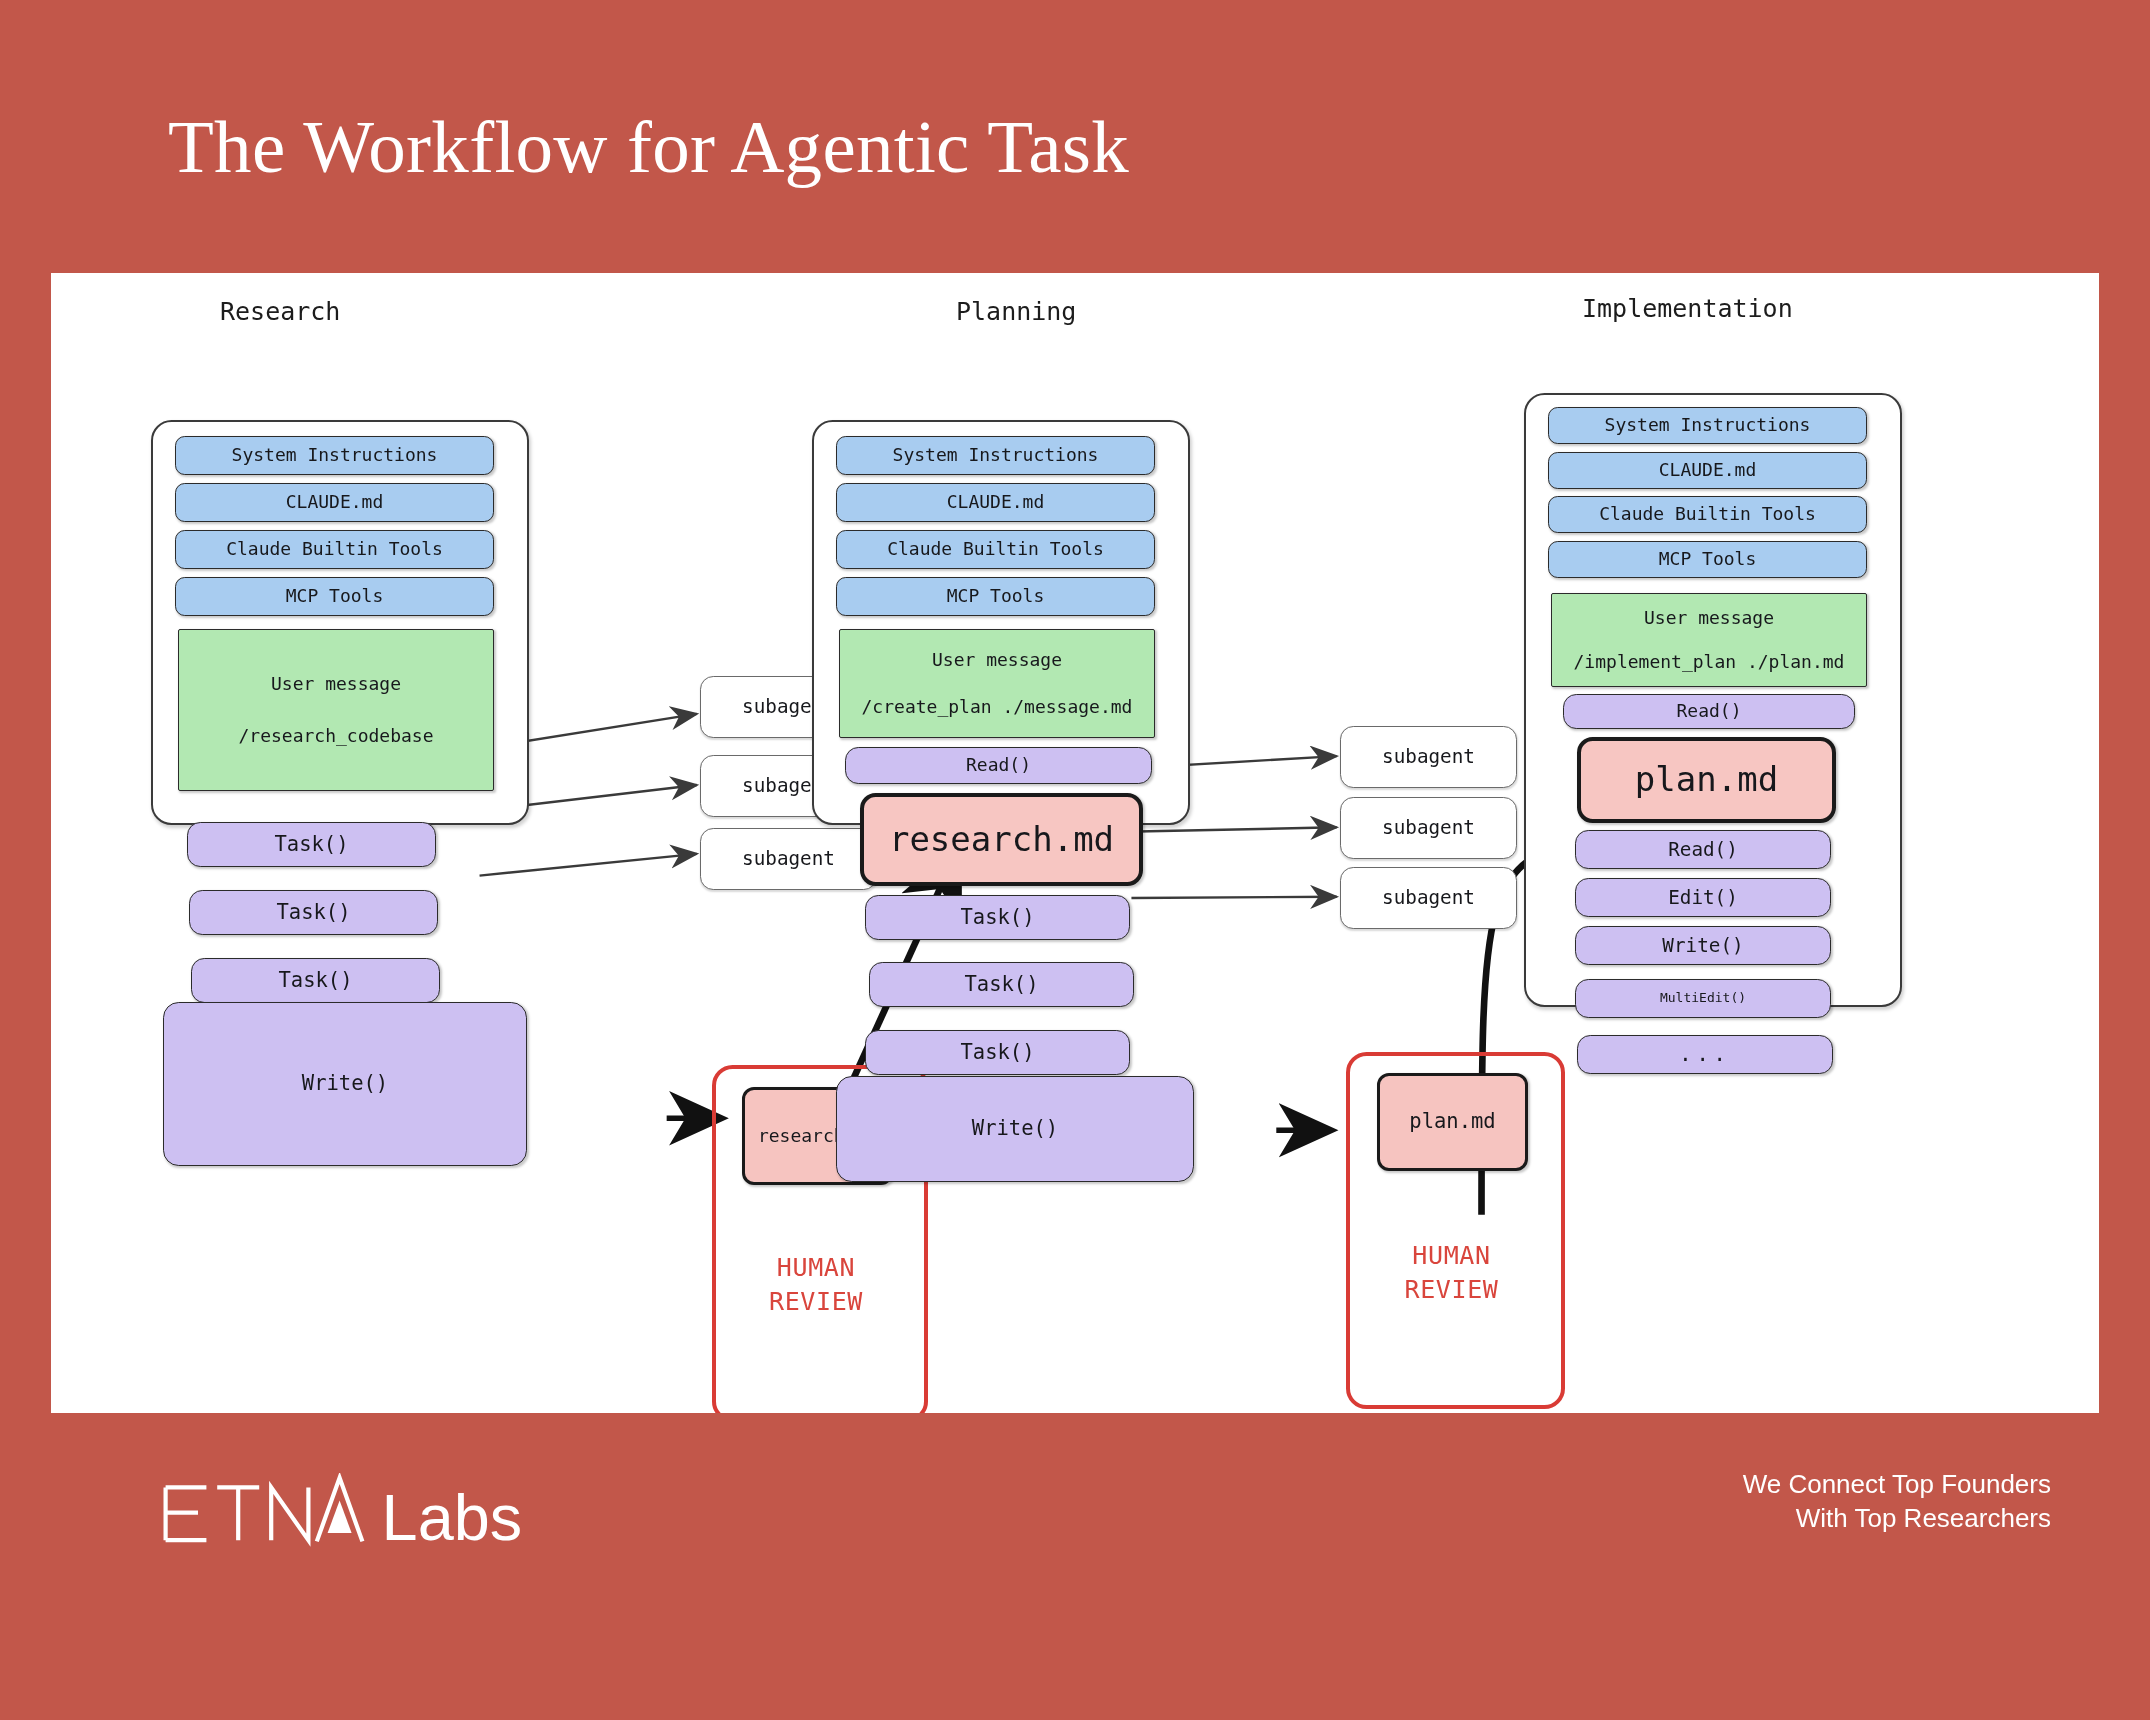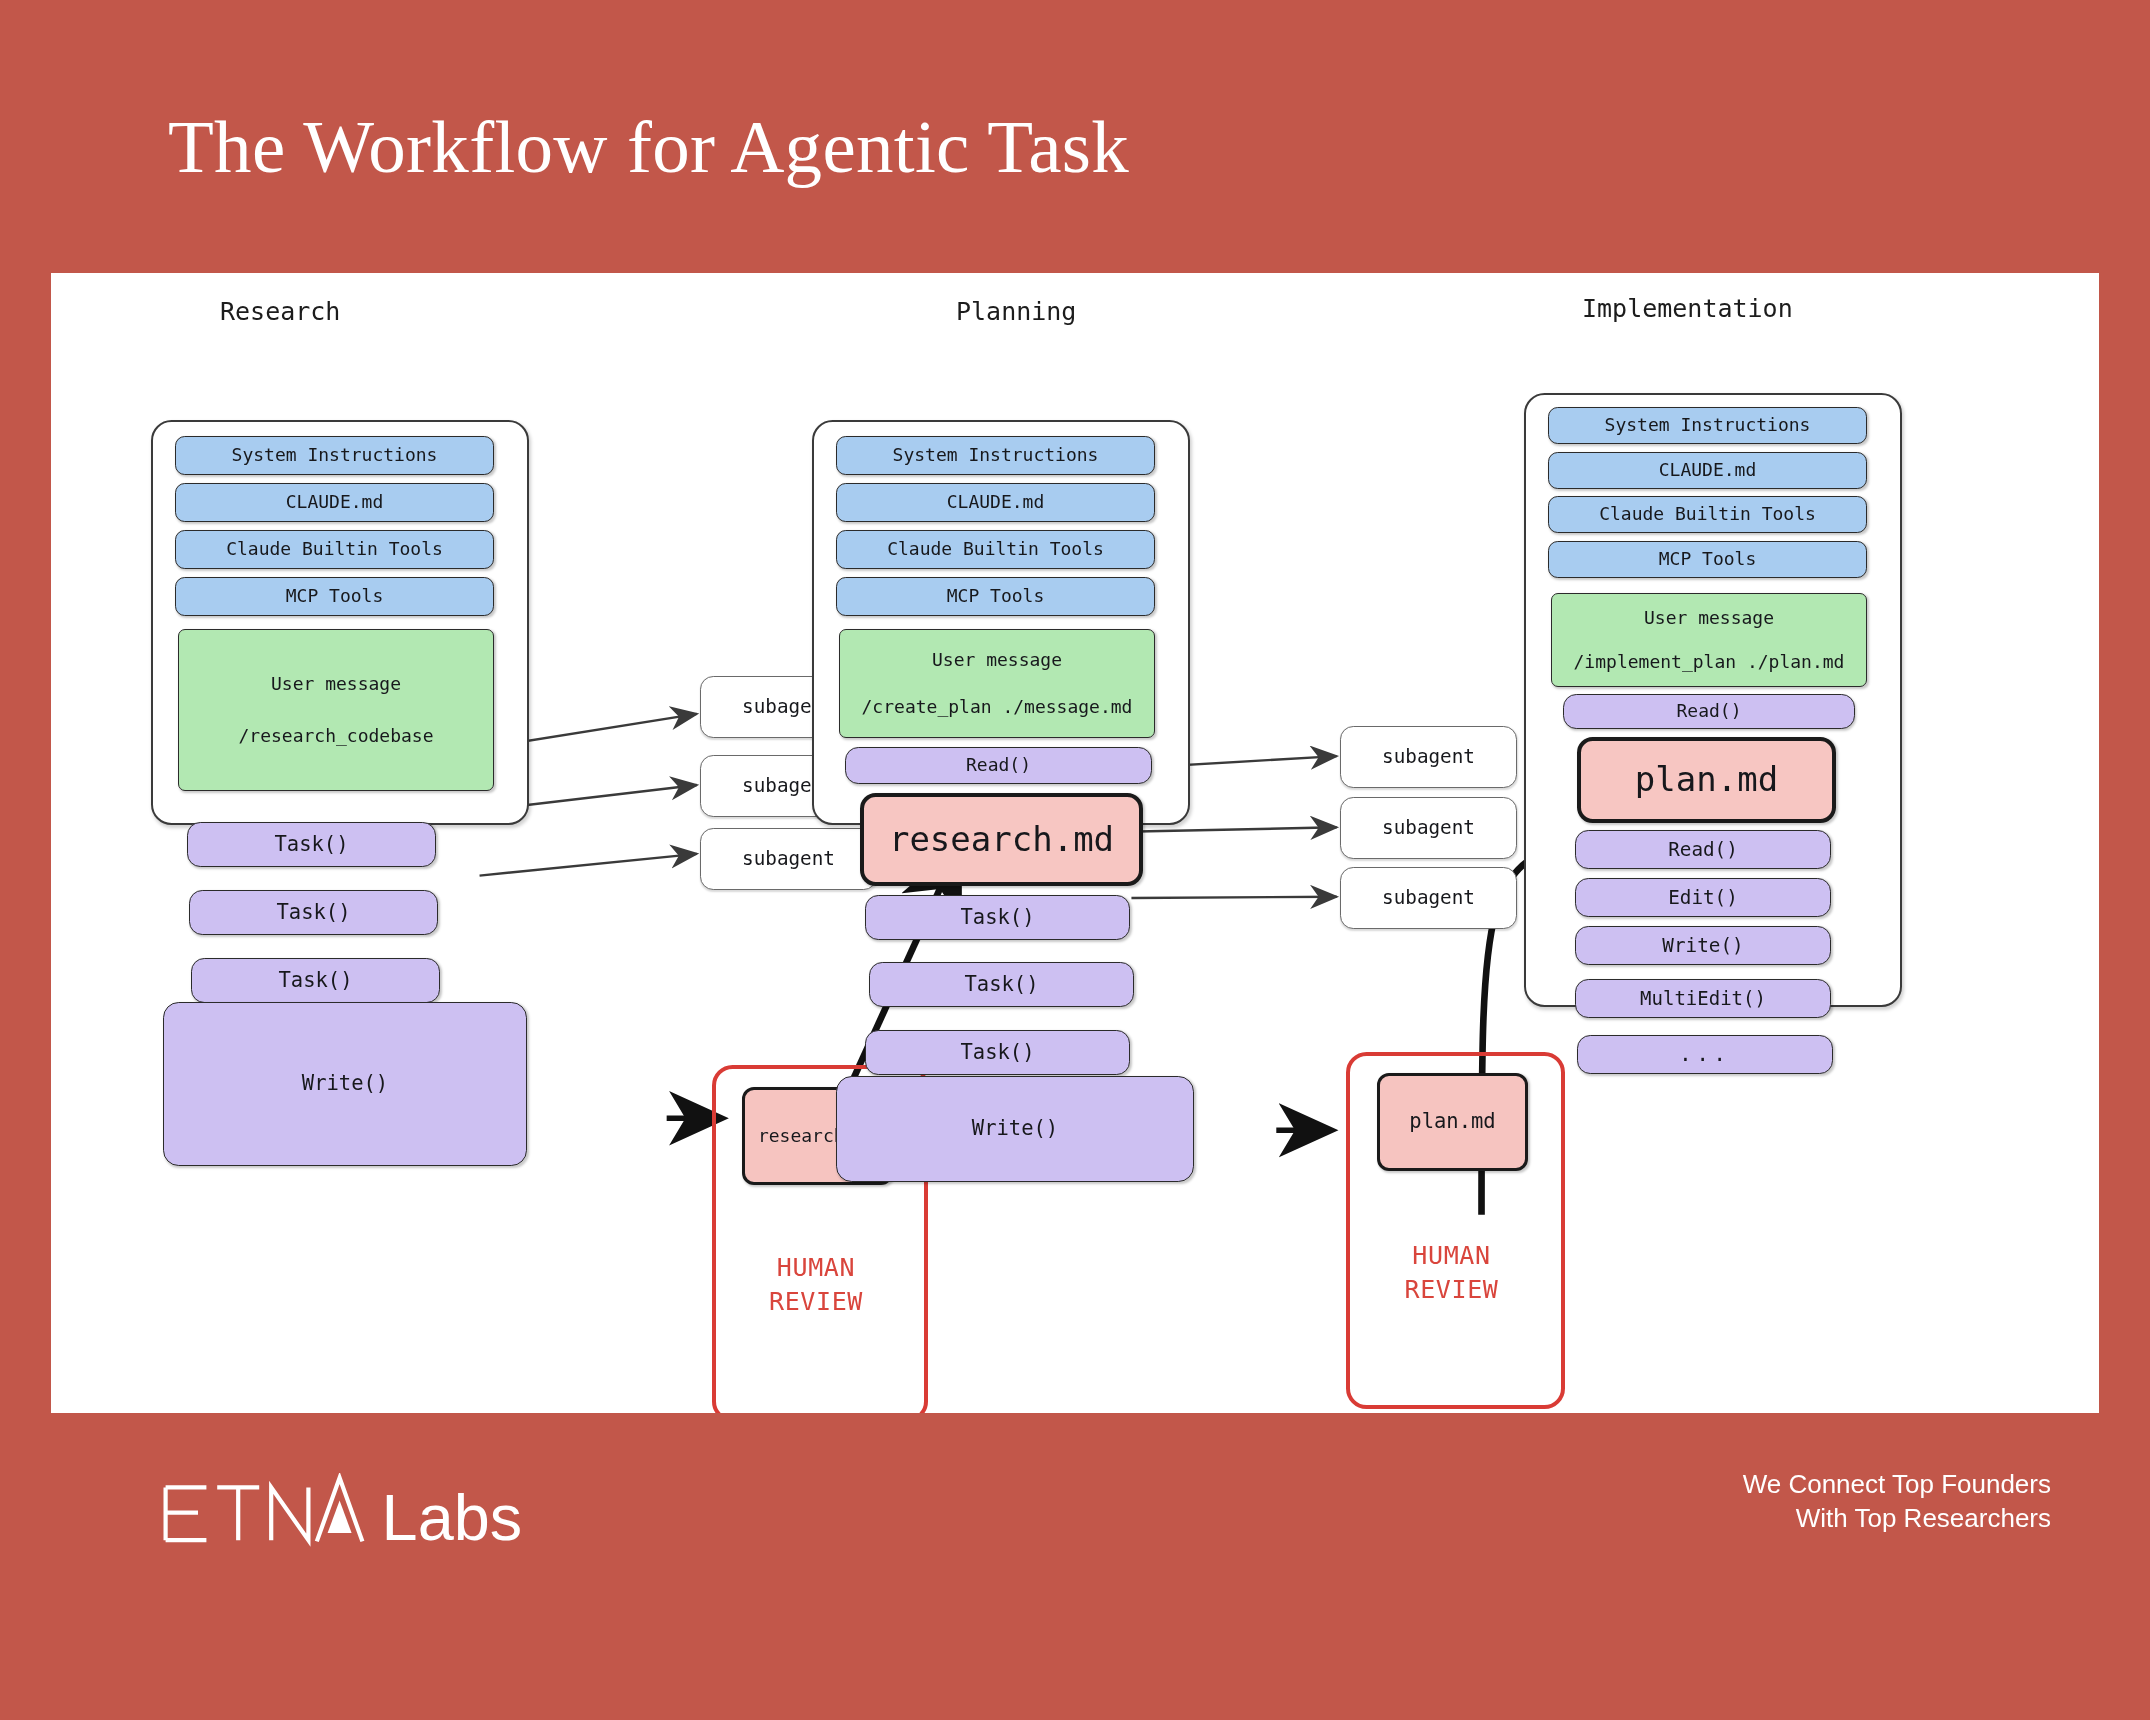--- a/index.html
+++ b/index.html
@@ -47,21 +47,21 @@
     border:1.8px solid #2b2b2b;
     border-radius:9.7px;
     display:flex;align-items:center;justify-content:center;
     font-family:"DejaVu Sans Mono",monospace;
     color:#17181c;
     box-shadow:1.2px 1.8px 2.4px rgba(0,0,0,.22);
     text-align:left;
     line-height:1.45;
   }
   .row.blue{background:#a8ccf0;}
-  .row.green{background:#b2e8b2;border-radius:7px;}
+  .row.green{background:#b2e8b2;border-radius:2px;}
   .row.purple{background:#cdc0f2;border-radius:13.3px;}
   .row.purple-big{background:#cdc0f2;border-radius:15.7px;}
   .row.pink{background:#f7c6c2;border:4.2px solid #1a1a1a;border-radius:15.7px;}
   .row.pinksm{background:#f6c4c0;border:3.6px solid #1a1a1a;border-radius:12px;}
   .row.ghost{background:#ffffff;border:1.8px solid #6a6a6a;border-radius:13.3px;box-shadow:0.6px 1.2px 1.8px rgba(0,0,0,.15);}
 
   
   .review-frame{
     position:absolute;
     border:4.2px solid #d93b35;
@@ -201,21 +201,21 @@
     <span>User message</span>
     <span>/implement_plan ./plan.md</span>
   </div>
 
   <div class="row purple" style="left:1512px;top:421px;width:290px;height:33px;font-size:18px;">Read()</div>
   <div class="row pink" style="left:1526px;top:464px;width:251px;height:78px;font-size:34px;">plan.md</div>
 
   <div class="row purple" style="left:1524px;top:557px;width:254px;height:37px;font-size:19.3px;">Read()</div>
   <div class="row purple" style="left:1524px;top:605px;width:254px;height:37px;font-size:19.3px;">Edit()</div>
   <div class="row purple" style="left:1524px;top:653px;width:254px;height:37px;font-size:19.3px;">Write()</div>
-  <div class="row purple" style="left:1524px;top:706px;width:254px;height:37px;font-size:19px;">MultiEdit()</div>
+  <div class="row purple" style="left:1524px;top:706px;width:254px;height:37px;font-size:13px;">MultiEdit()</div>
   <div class="row purple" style="left:1526px;top:762px;width:254px;height:37px;font-size:20.5px;letter-spacing:4.8px;">...</div>
 
 </div>
 
 <div id="logo">
   <svg width="362" height="78" viewBox="0 0 600 130" xmlns="http://www.w3.org/2000/svg">
 
     <path d="M6,24 H74 M6,24 V112 M6,66 H60 M6,112 H74" stroke="#fff" stroke-width="7" fill="none"></path>
 
     <path d="M92,24 H162 M127,24 V112" stroke="#fff" stroke-width="7" fill="none"></path>

